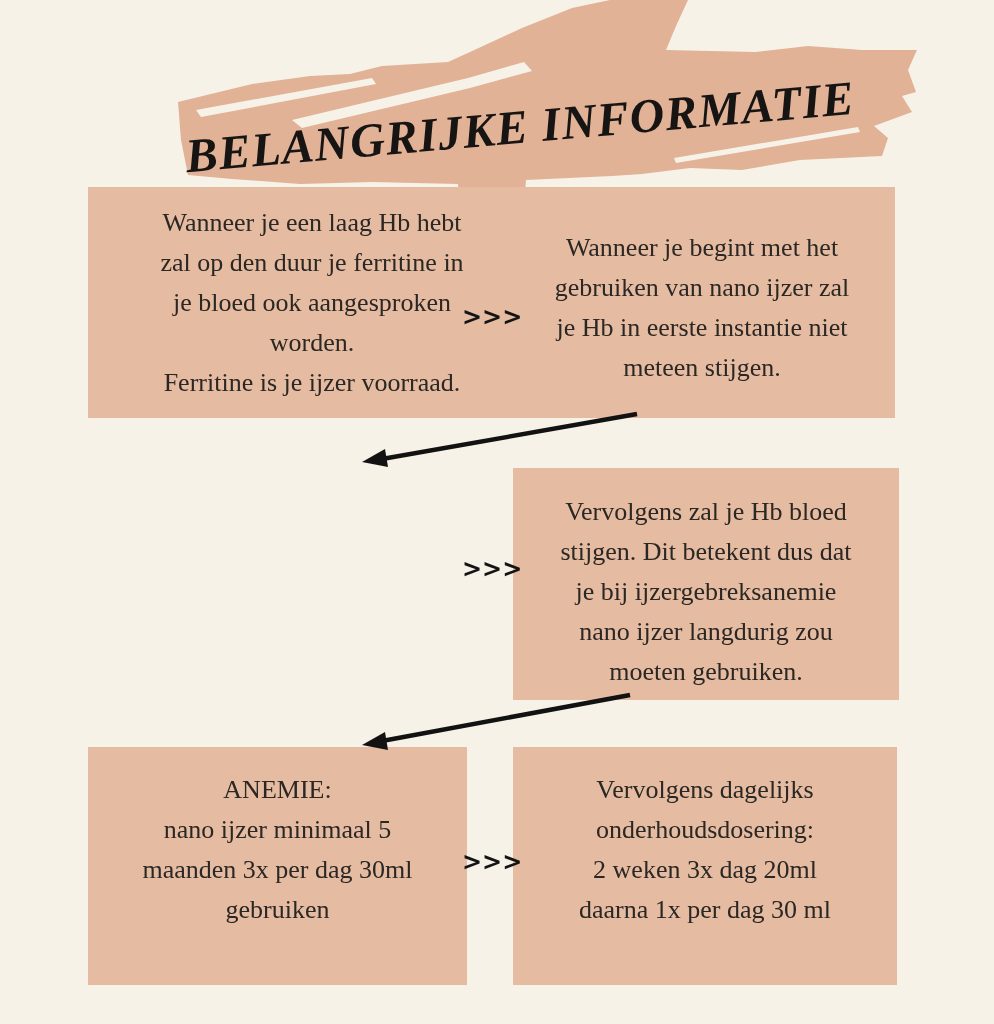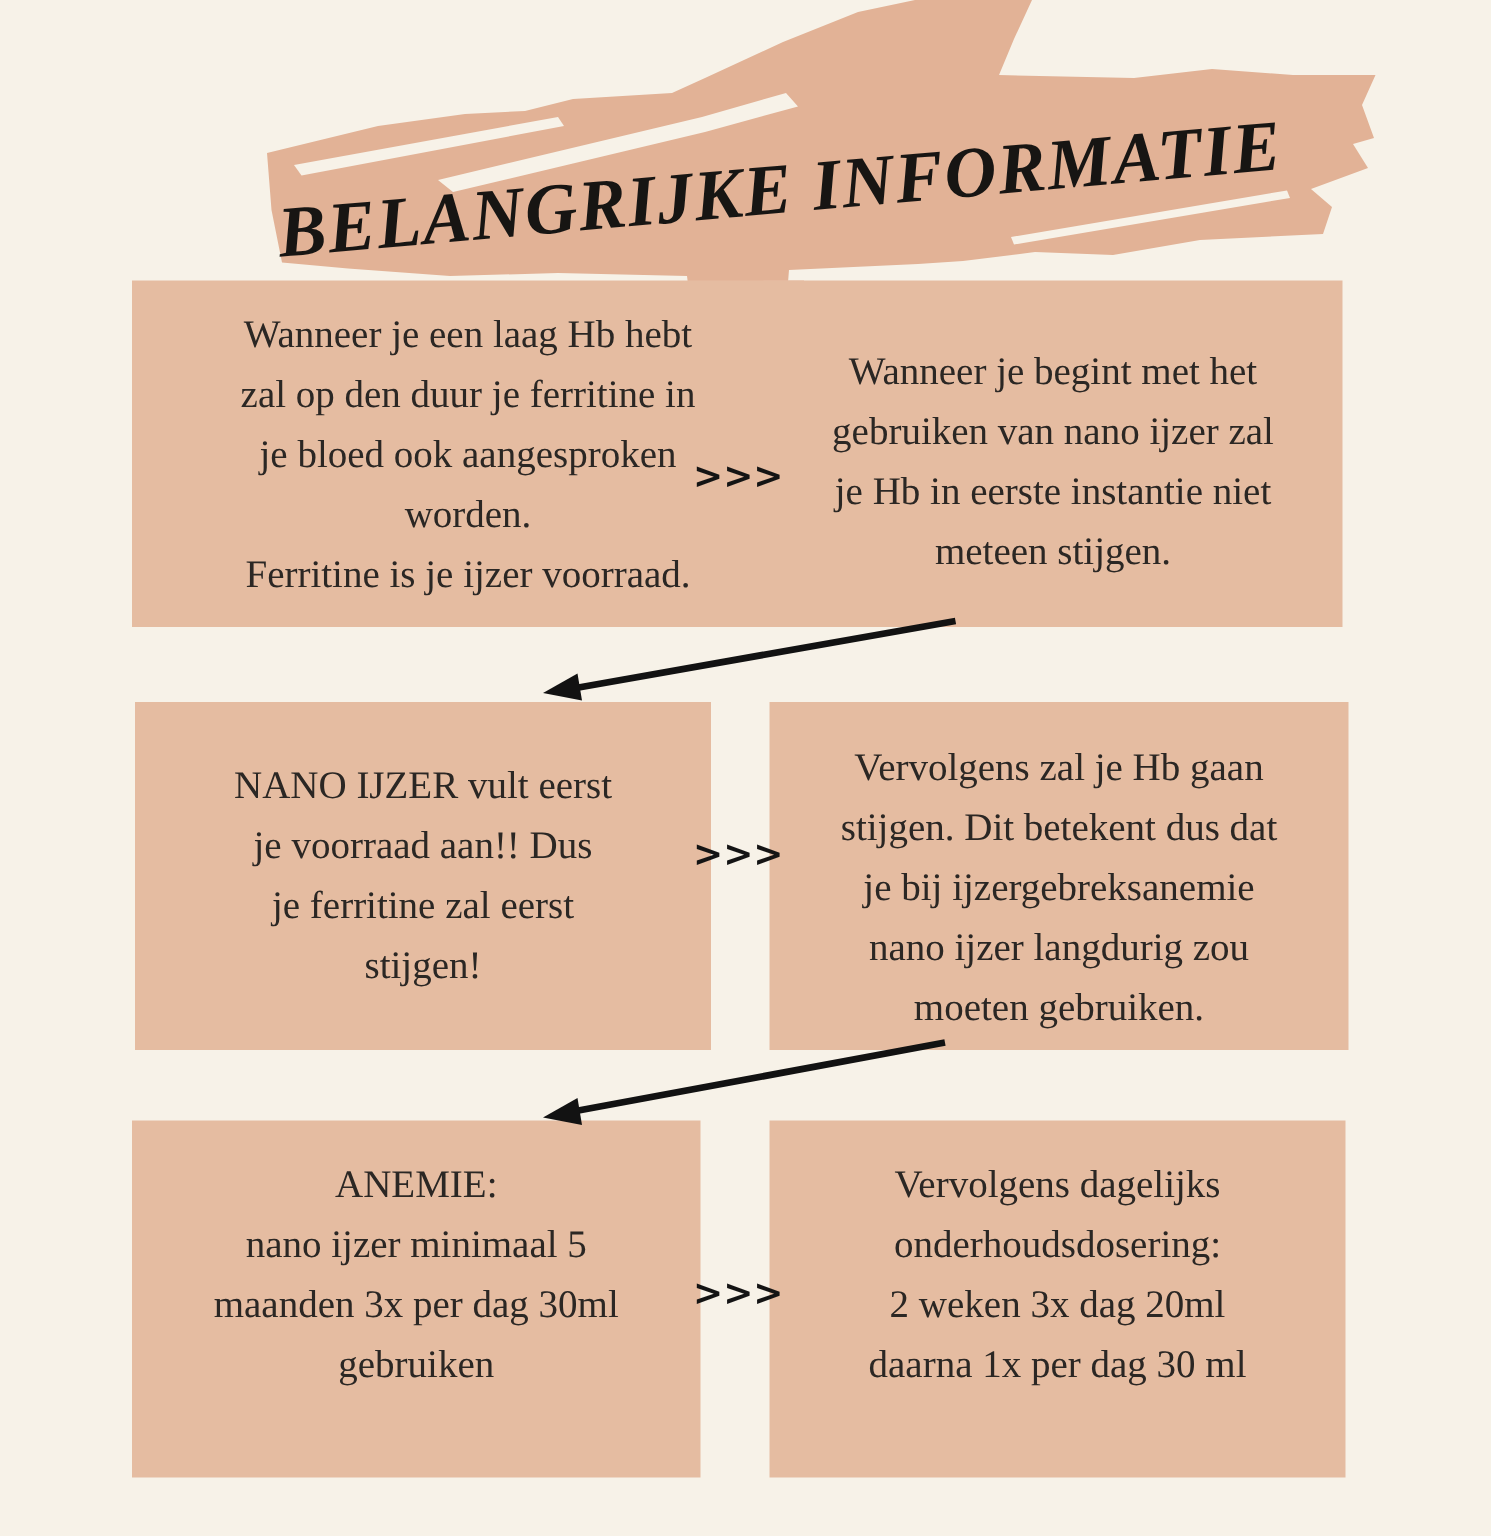--- a/index.html
+++ b/index.html
@@ -77,25 +77,21 @@
 
   <div class="box b1">Wanneer je een laag Hb hebt
 zal op den duur je ferritine in
 je bloed ook aangesproken
 worden.
 Ferritine is je ijzer voorraad.</div>
   <div class="box b2">Wanneer je begint met het
 gebruiken van nano ijzer zal
 je Hb in eerste instantie niet
 meteen stijgen.</div>
-  <div class="box b3">NANO IJZER vult eerst
-je voorraad aan!! Dus
-je ferritine zal eerst
-stijgen!</div>
-  <div class="box b4">Vervolgens zal je Hb gaan
+  <div class="box b4">Vervolgens zal je Hb bloed
 stijgen. Dit betekent dus dat
 je bij ijzergebreksanemie
 nano ijzer langdurig zou
 moeten gebruiken.</div>
   <div class="box b5">ANEMIE:
 nano ijzer minimaal 5
 maanden 3x per dag 30ml
 gebruiken</div>
   <div class="box b6">Vervolgens dagelijks
 onderhoudsdosering:

